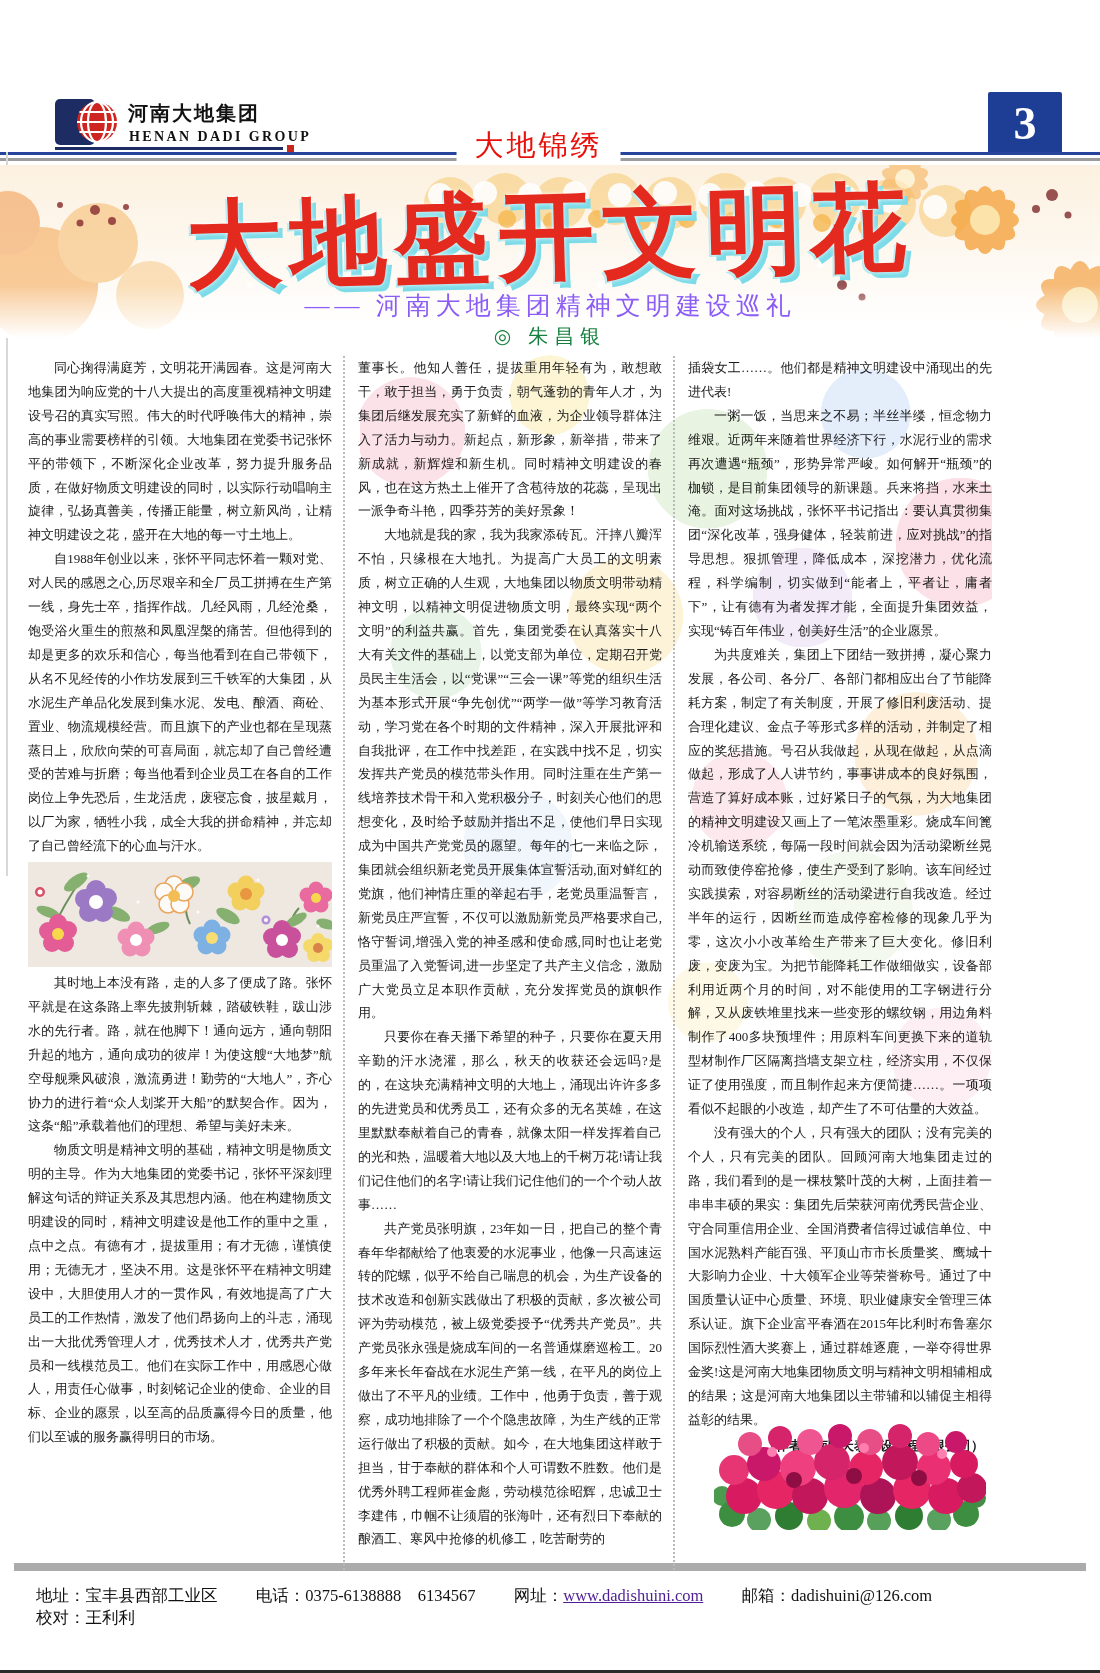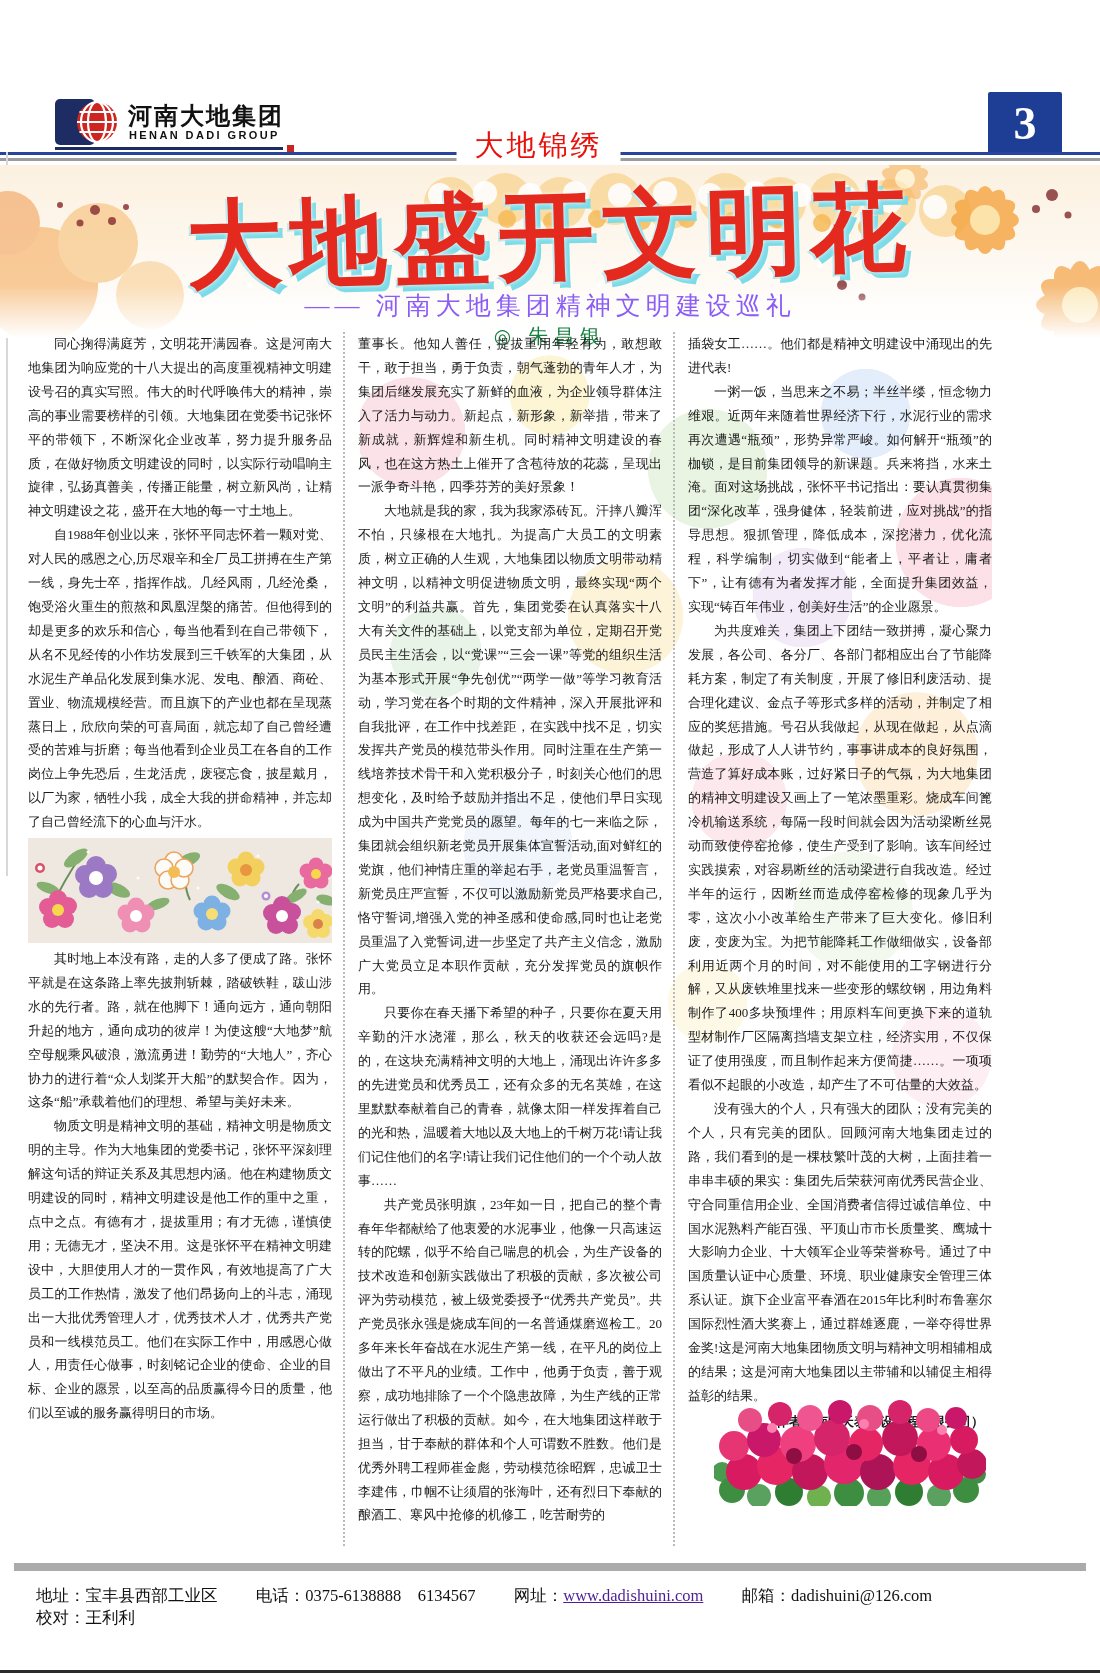--- a/index.html
+++ b/index.html
@@ -3,23 +3,23 @@
 <meta charset="utf-8">
 <style>
   html,body{margin:0;padding:0;background:#e9e9e9;}
   .page{position:relative;width:1100px;height:1673px;margin:0 auto;background:#fff;overflow:hidden;
         font-family:"Liberation Serif","DejaVu Serif",serif;color:#1a1a1a;}
 
   
   .logo-square{position:absolute;left:55px;top:99px;width:40px;height:46px;background:#1d2d63;border-radius:5px;}
   .logo-globe{position:absolute;left:76px;top:101px;width:42px;height:42px;}
   .logo-cn{position:absolute;left:128px;top:100px;font-family:"Liberation Sans",sans-serif;
-           font-weight:bold;font-size:24px;letter-spacing:2px;color:#111;}
-  .logo-en{position:absolute;left:129px;top:129px;font-family:Liberation Sans, sans-serif;
-           font-weight:bold;font-size:11px;letter-spacing:2.4px;color:#111;}
+           font-weight:bold;font-size:20px;letter-spacing:2px;color:#111;}
+  .logo-en{position:absolute;left:129px;top:129px;font-family:Liberation Serif, serif;
+           font-weight:bold;font-size:14px;letter-spacing:2.4px;color:#111;}
   .logo-underline{position:absolute;left:55px;top:147px;width:228px;height:3px;background:#1d2d63;}
   .logo-reddot{position:absolute;left:287px;top:145px;width:7px;height:7px;background:#c8251f;}
   .pageno{position:absolute;left:988px;top:92px;width:74px;height:63px;background:#1e3e96;color:#fff;
           display:flex;align-items:center;justify-content:center;font-size:46px;font-weight:bold;
           font-family:"Liberation Serif",serif;border-radius:2px;}
   .rule-blue{position:absolute;left:0;top:152px;width:1100px;height:3px;background:#27449c;}
   .rule-gray{position:absolute;left:0;top:158px;width:1100px;height:3px;background:#9c9c9c;}
   .section-title{position:absolute;left:50%;top:127px;transform:translateX(-57%);background:#fff;
           padding:0 18px;font-family:"Liberation Sans",sans-serif;font-weight:normal;font-size:29px;
           letter-spacing:3px;color:#e8120c;line-height:36px;z-index:3;}
@@ -50,21 +50,21 @@
       radial-gradient(circle 58px at 42% 30%, rgba(250,225,160,.4) 0 99%, transparent 100%),
       radial-gradient(circle 46px at 12% 34%, rgba(200,228,200,.4) 0 99%, transparent 100%),
       radial-gradient(circle 62px at 88% 45%, rgba(250,210,150,.35) 0 99%, transparent 100%),
       radial-gradient(circle 48px at 60% 50%, rgba(246,190,205,.35) 0 99%, transparent 100%),
       radial-gradient(circle 55px at 25% 55%, rgba(205,225,245,.3) 0 99%, transparent 100%),
       radial-gradient(circle 60px at 78% 62%, rgba(215,235,200,.3) 0 99%, transparent 100%),
       radial-gradient(circle 50px at 92% 78%, rgba(246,200,215,.3) 0 99%, transparent 100%),
       radial-gradient(circle 40px at 55% 72%, rgba(250,235,175,.3) 0 99%, transparent 100%);}
 
   
-  .columns{position:absolute;left:28px;top:332px;width:964px;height:1218px;display:flex;z-index:2;}
+  .columns{position:absolute;left:28px;top:356px;width:964px;height:1218px;display:flex;z-index:2;}
   .col{width:304px;height:1218px;overflow:hidden;font-size:13px;line-height:23.9px;text-align:justify;position:relative;}
   .colsep{width:2px;margin:0 11px;border-left:2px dotted #b9b9b9;height:1214px;}
   .para{margin:0;text-indent:2em;}
   .para.no-indent{text-indent:0;}
   .flower-band{display:block;margin:4px 0;}
   .attribution{margin:2px 0 0 0;text-align:right;padding-right:8px;font-weight:bold;}
   .bush{position:absolute;right:6px;bottom:44px;}
 
   
   .footer-bar{position:absolute;left:14px;top:1563px;width:1072px;height:8px;background:#ababab;}

